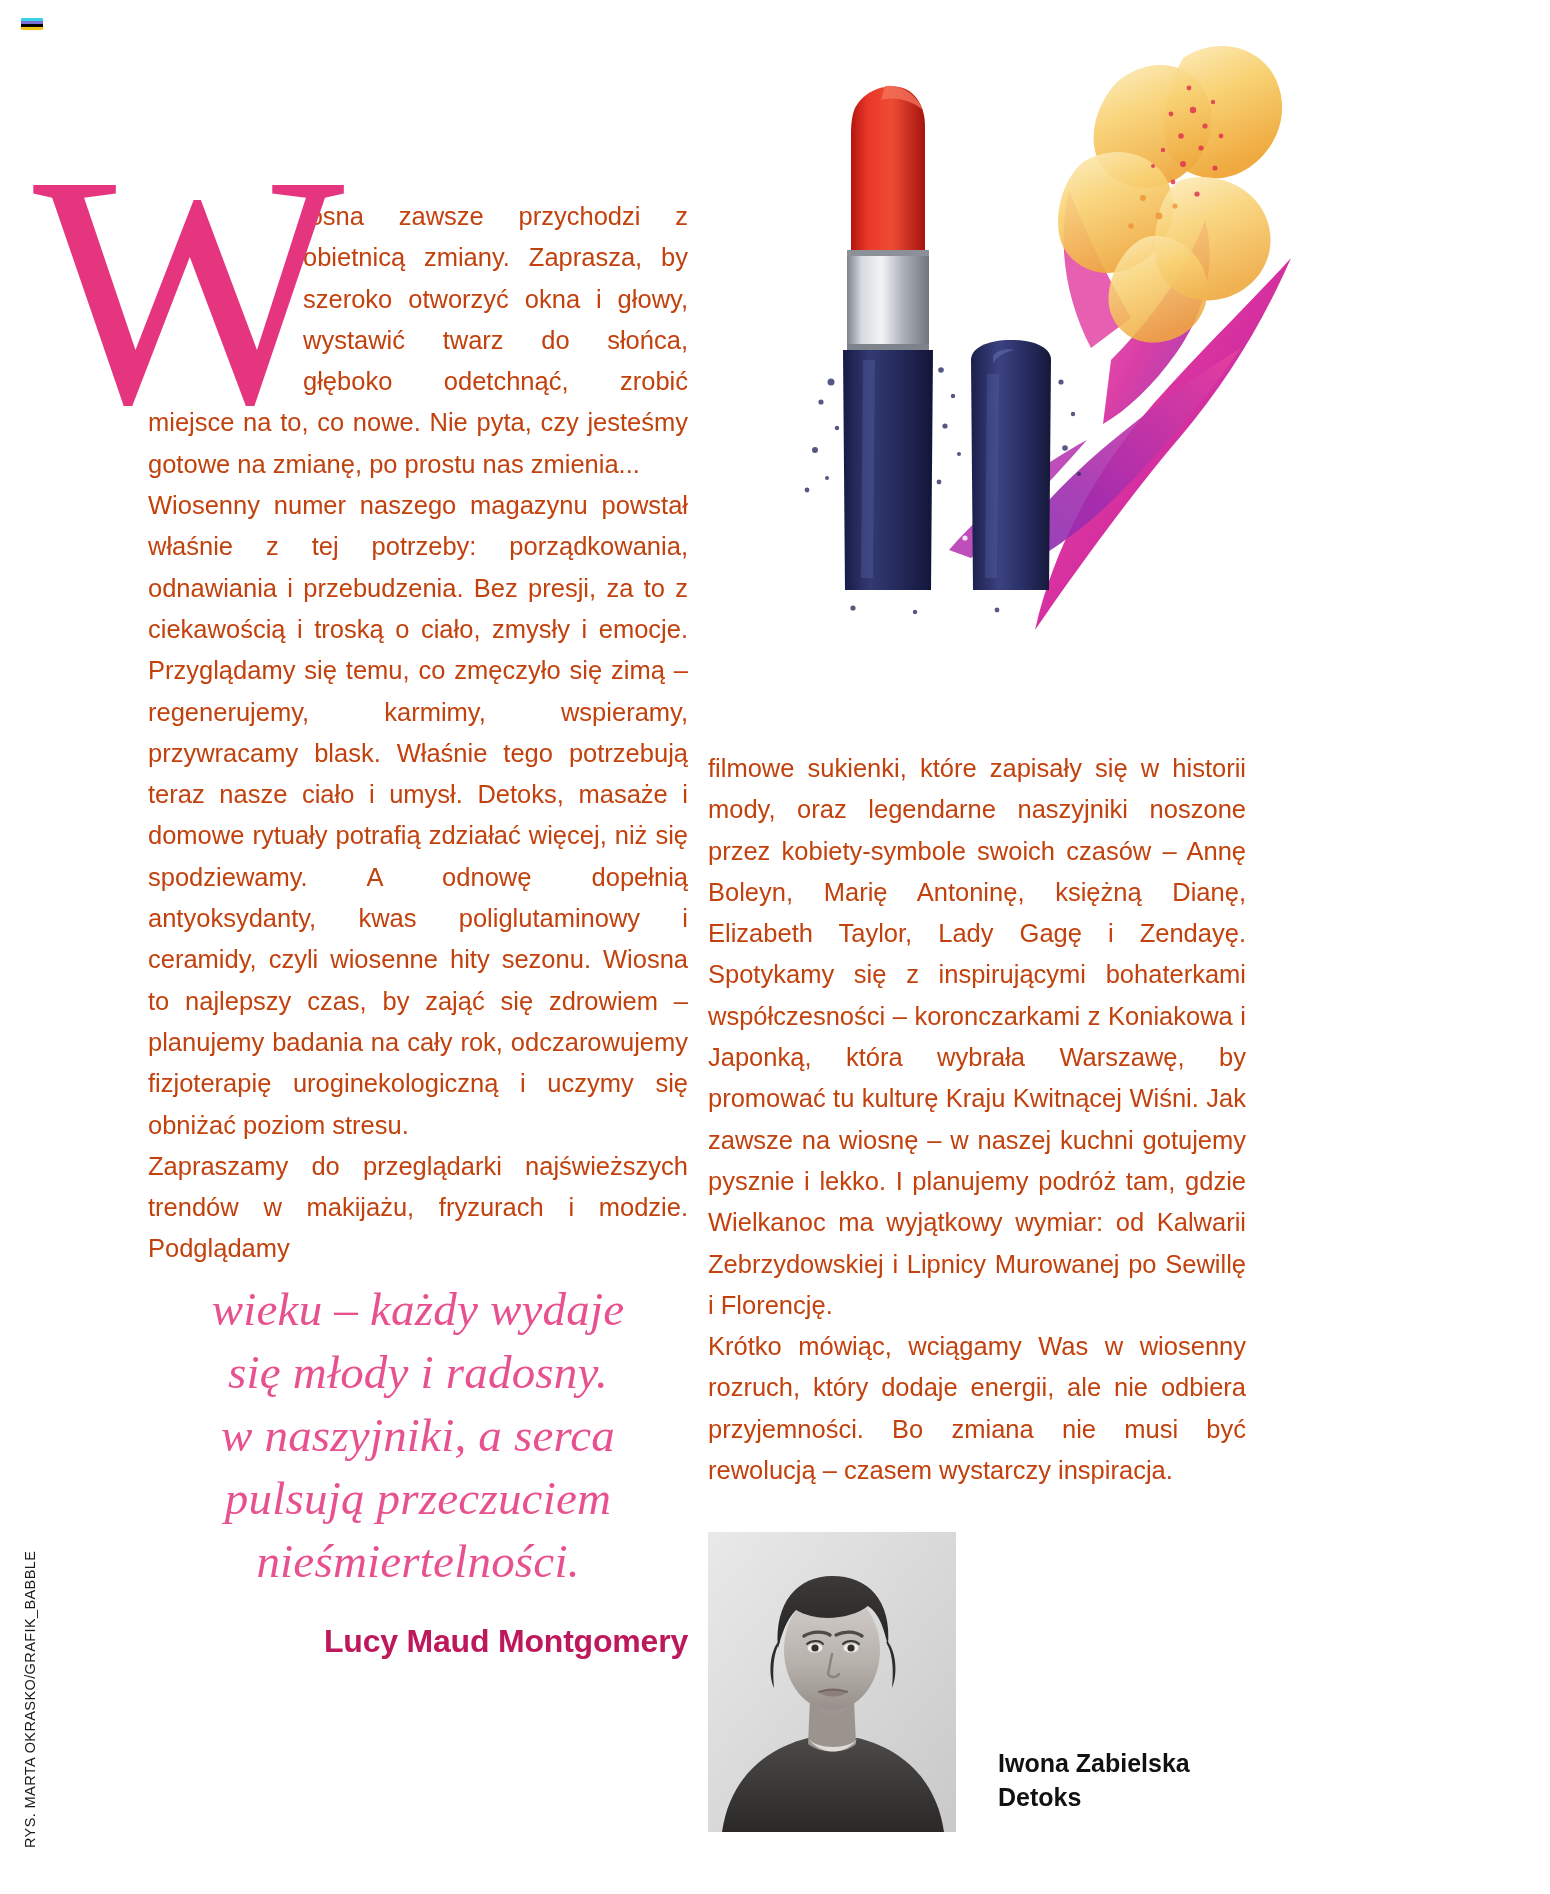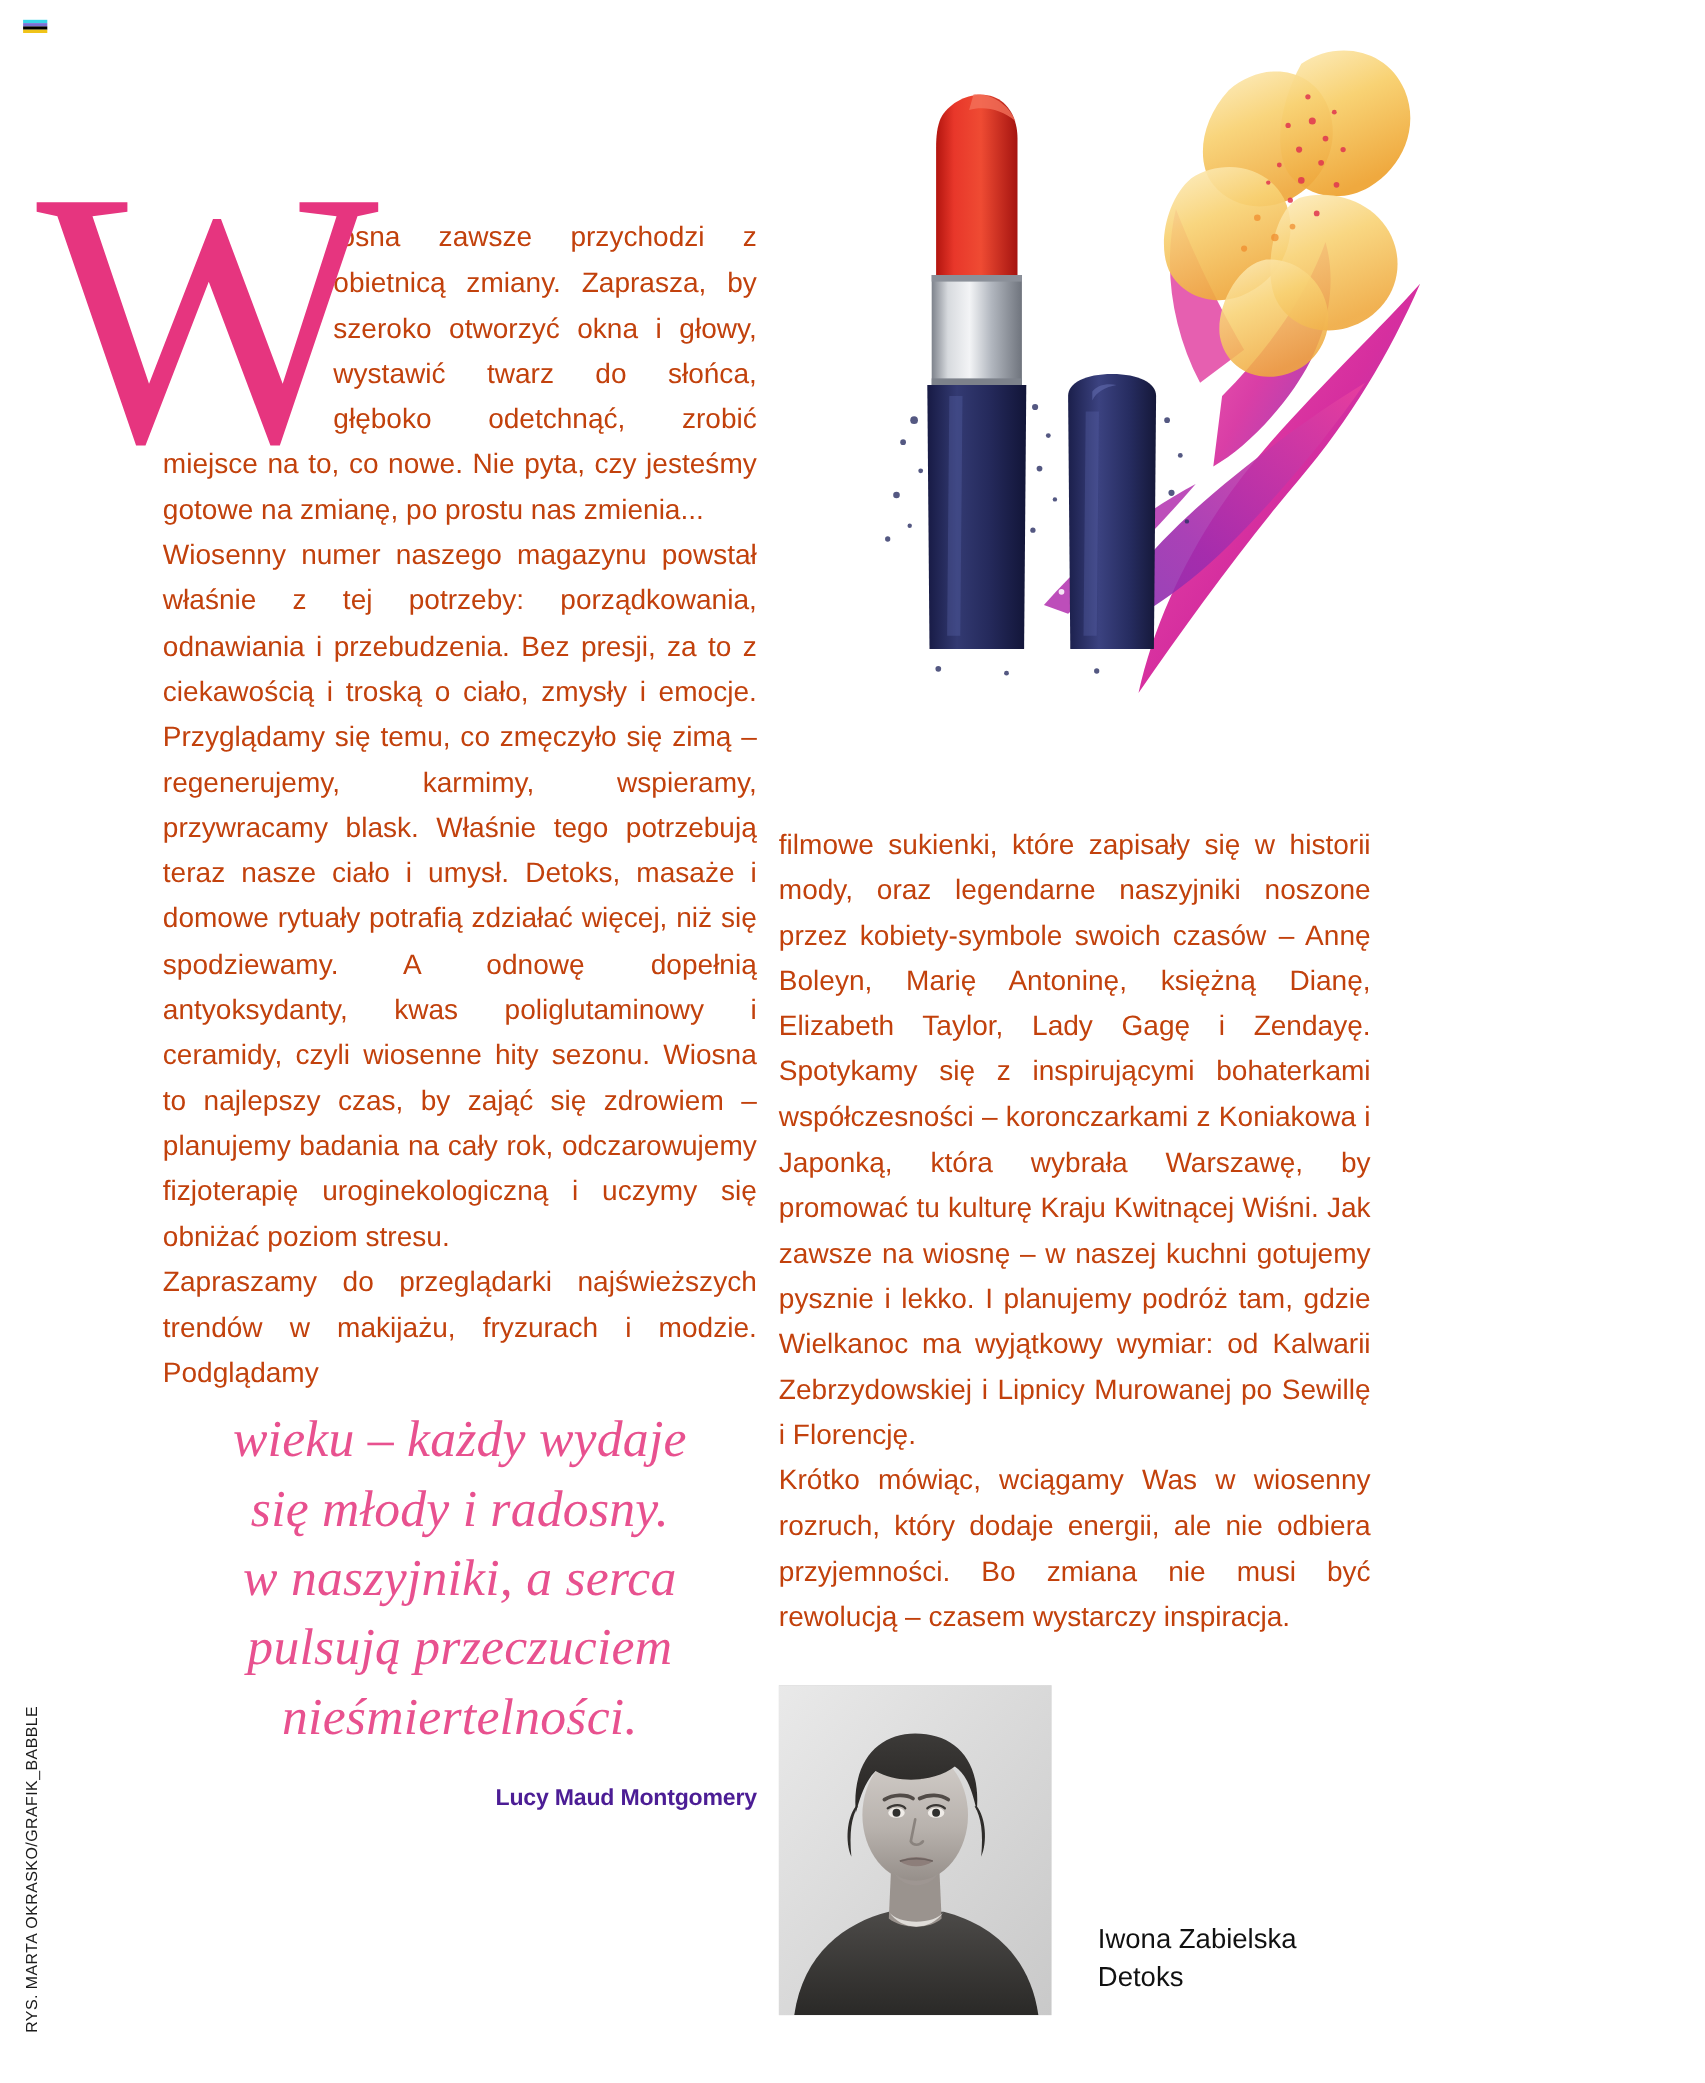--- a/index.html
+++ b/index.html
@@ -96,22 +96,22 @@
     font-style:italic;
     font-size:47px;
     line-height:63px;
     color:#e8518f;
     letter-spacing:0.2px;
     margin:0;
   }
   .pullquote .attrib {
     font-family:"Liberation Sans", sans-serif;
     font-weight:bold;
-    font-size:21px;
-    color:#4c1d95;
+    font-size:32px;
+    color:#be185d;
     text-align:right;
     margin-top:30px;
     letter-spacing:-0.2px;
   }
 
   
   .illustration {
     position:absolute;
     left:735px; top:30px;
     width:560px; height:620px;
@@ -128,21 +128,21 @@
   }
   .portrait {
     width:248px; height:300px;
     position:relative;
     overflow:hidden;
     background:#d8d8d8;
   }
   .portrait svg { display:block; width:100%; height:100%; }
   .byline {
     font-family:"Liberation Sans", sans-serif;
-    font-weight:normal;
+    font-weight:bold;
     font-size:25px;
     line-height:34px;
     color:#111;
     padding-bottom:18px;
     white-space:nowrap;
   }
 </style>
 </head>
 <body>
 

